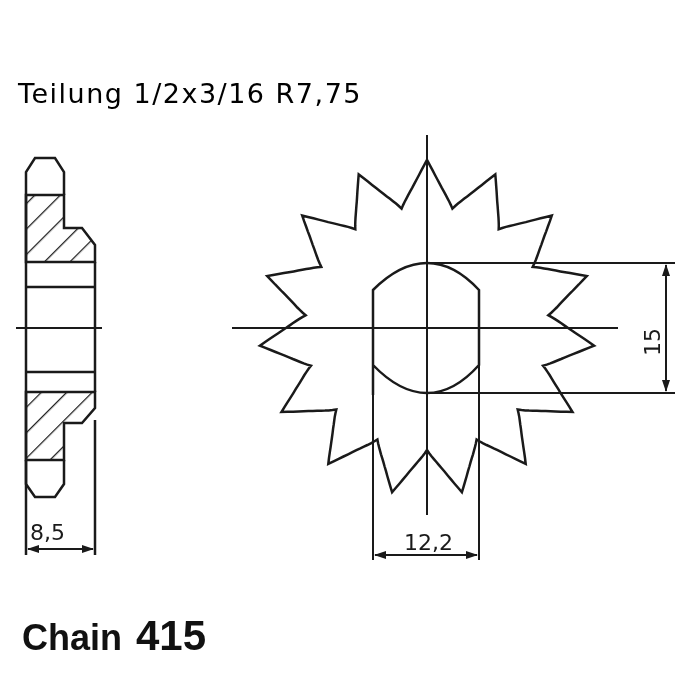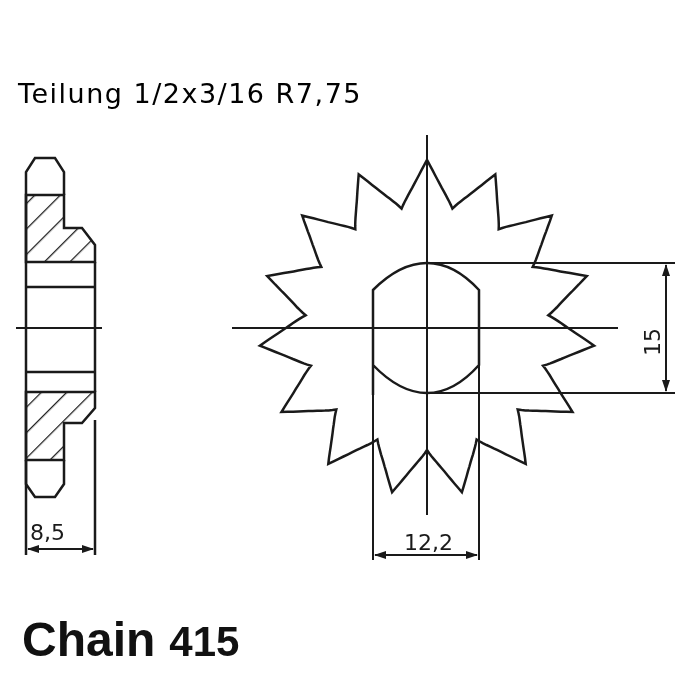--- a/index.html
+++ b/index.html
@@ -1,19 +1,19 @@
 <!DOCTYPE html>
 <html><head>
   <meta charset="utf-8">
   <style>
     html, body { margin:0; padding:0; background:#ffffff; }
     body { width:700px; height:700px; position:relative; overflow:hidden; }
     .title { position:absolute; left:18px; top:78px; font-family:"DejaVu Sans", sans-serif; font-size:27px; letter-spacing:1.5px; color:#000000; font-weight:normal; }
     .chain { position:absolute; left:22px; top:612px; font-family:"Liberation Sans", sans-serif; font-weight:bold; color:#111; }
-    .chain .word { font-size:48px; }
+    .chain .word { font-size:36px; }
     .chain .num { font-size:42px; margin-left:14px;margin-top:36px; }
     svg { position:absolute; left:0; top:0; }
     .dimtxt { font-family:"DejaVu Sans", sans-serif; font-size:22px; fill:#1a1a1a; }
   </style>
 </head>
 <body>
 
 <div class="title">Teilung 1/2x3/16 R7,75</div>
 
 <svg width="700" height="700" viewBox="0 0 700 700">

